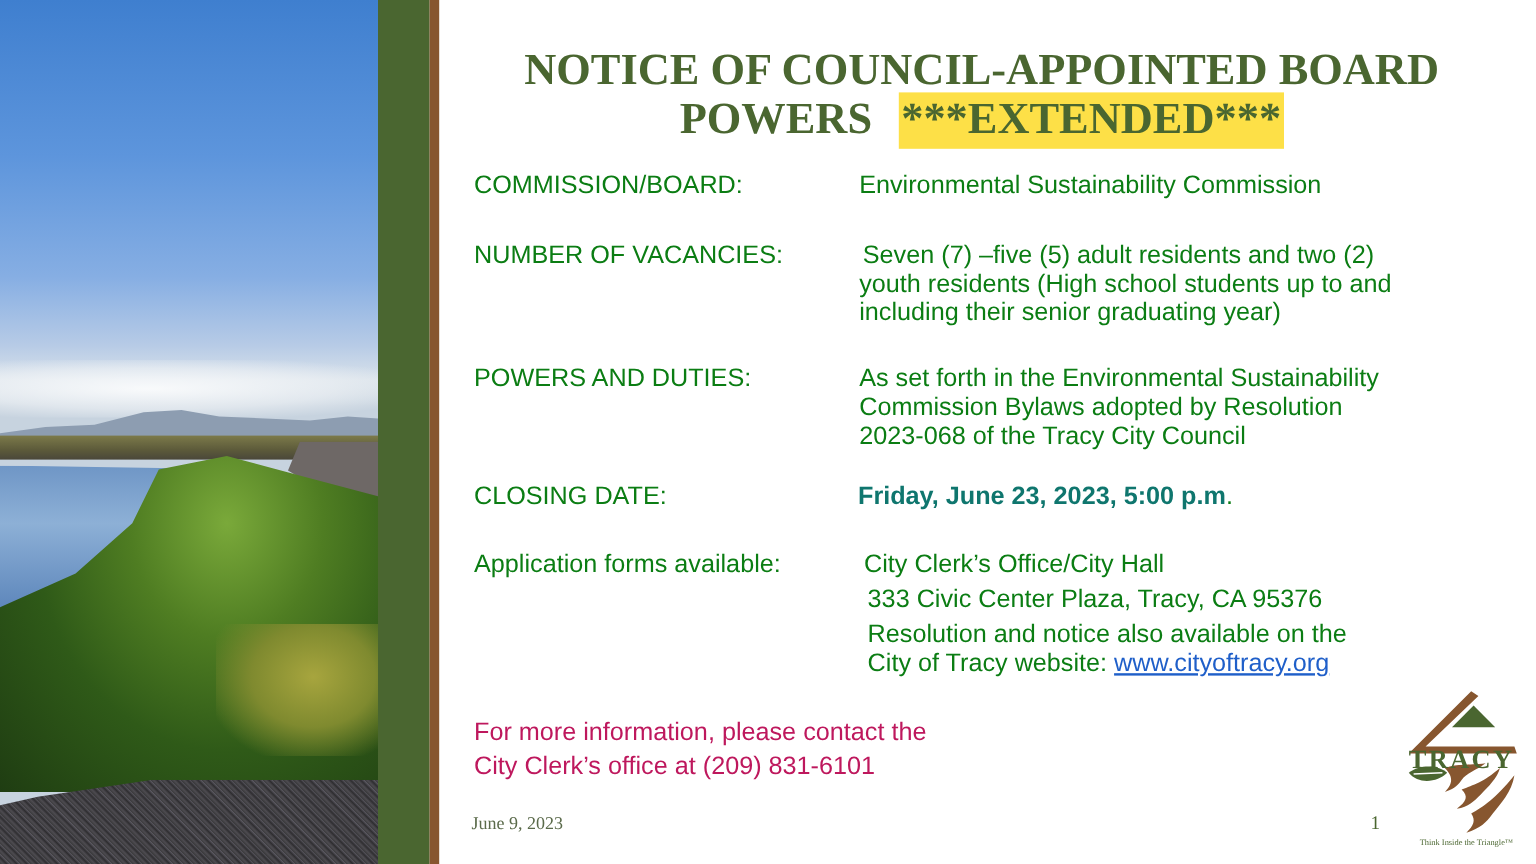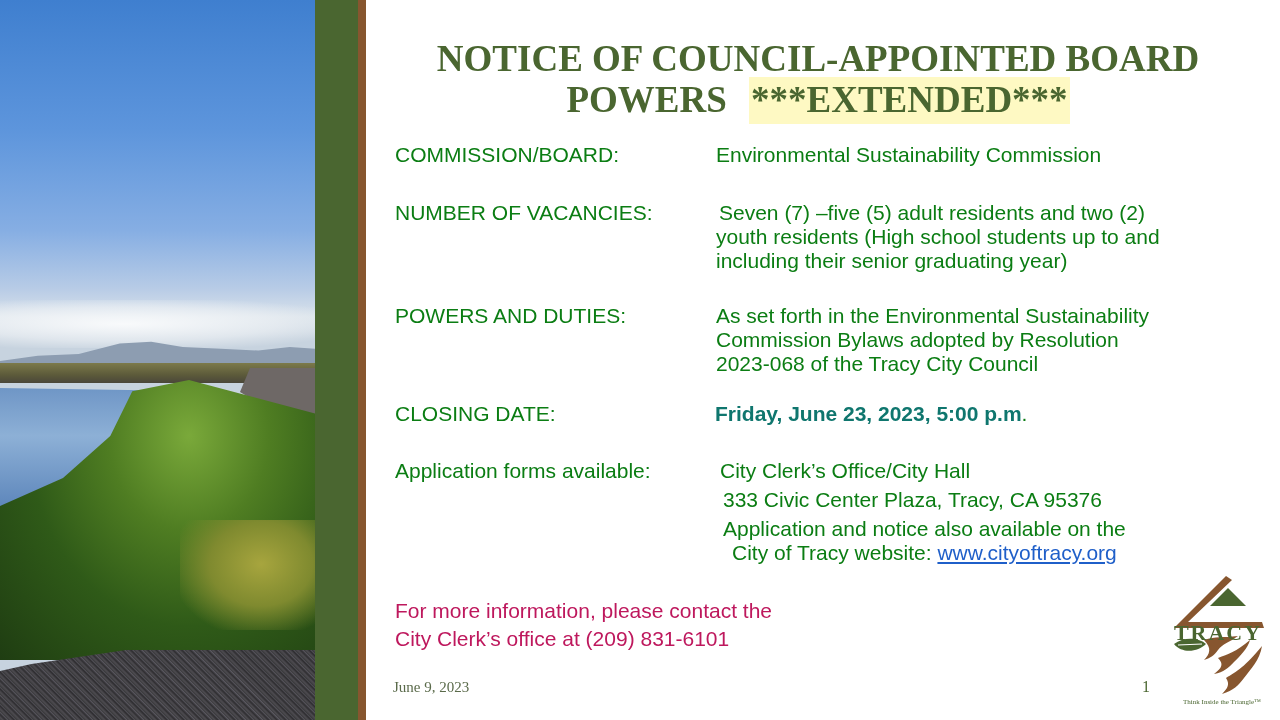--- a/index.html
+++ b/index.html
@@ -52,21 +52,21 @@
     }
     
     .stripe-green { position: absolute; left: 315px; top: 0; width: 43px; height: 720px; background: #4a6630; }
     .stripe-brown { position: absolute; left: 358px; top: 0; width: 8px; height: 720px; background: #87562f; }
     
     .title {
       position: absolute; left: 378px; top: 38px; width: 880px;
       text-align: center; color: #4a6630;
       font-family: "Liberation Serif", serif; font-weight: bold; font-size: 37px; line-height: 41px;
     }
-    .title .hl { background: #fef9c3; padding: 2px 2px 4px 2px; margin-left: 13px; }
+    .title .hl { background: #fde047; padding: 2px 2px 4px 2px; margin-left: 13px; }
     
     .row { position: absolute; left: 395px; color: #0b7d13; font-size: 21px; line-height: 24px; }
     .row .label { position: absolute; left: 0; top: 0; white-space: nowrap; }
     .row .value { position: absolute; top: 0; white-space: nowrap; }
     .row .value div { white-space: nowrap; }
     .bold { font-weight: bold; color: #0f766e; }
     .link { color: #1f5fc9; text-decoration: underline; cursor: pointer; }
     .contact { position: absolute; left: 395px; top: 597px; color: #be185d; font-size: 21px; line-height: 28px; }
     .footer-date {
       position: absolute; left: 393px; top: 679px; color: #5a6a4a;
@@ -135,22 +135,22 @@
 <div class="row" style="top:402px;">
   <span class="label">CLOSING DATE:</span>
   <span class="value" style="left:320px;"><span class="bold">Friday, June 23, 2023, 5:00 p.m</span><span>.</span></span>
 </div>
 
 <div class="row" style="top:459px;">
   <span class="label">Application forms available:</span>
   <div class="value" style="left:325px;">
     <div style="margin-bottom:5px;">City Clerk’s Office/City Hall</div>
     <div style="padding-left:3px; margin-bottom:5px;">333 Civic Center Plaza, Tracy, CA 95376</div>
-    <div style="padding-left:3px;">Application and notice also available on the</div>
-    <div style="padding-left:3px;text-align:center;"><span>City of Tracy website: </span><a class="link">www.cityoftracy.org</a></div>
+    <div style="padding-left:3px;">Resolution and notice also available on the</div>
+    <div style="padding-left:3px;"><span>City of Tracy website: </span><a class="link">www.cityoftracy.org</a></div>
   </div>
 </div>
 
 <div class="contact">
   <div>For more information, please contact the</div>
   <div>City Clerk’s office at (209) 831-6101</div>
 </div>
 
 <div class="footer-date">June 9, 2023</div>
 <div class="page-num">1</div>

